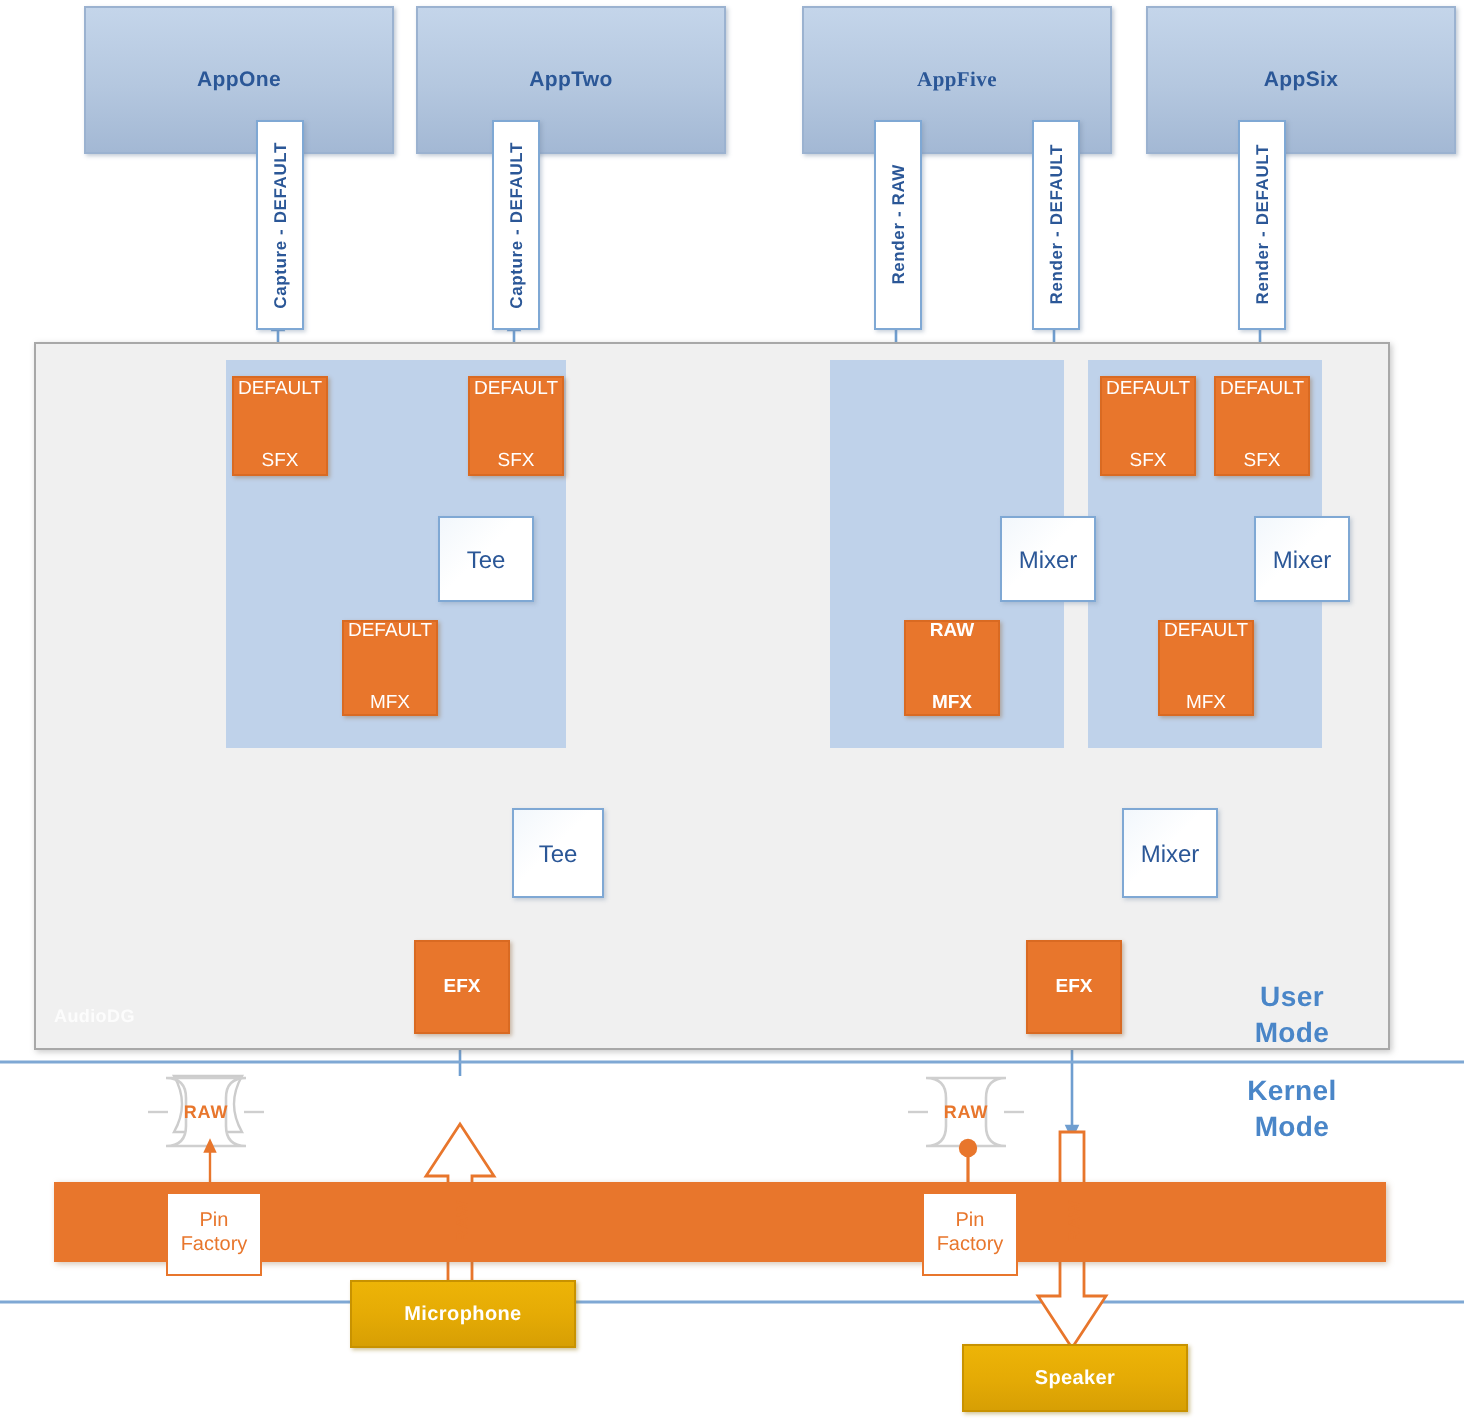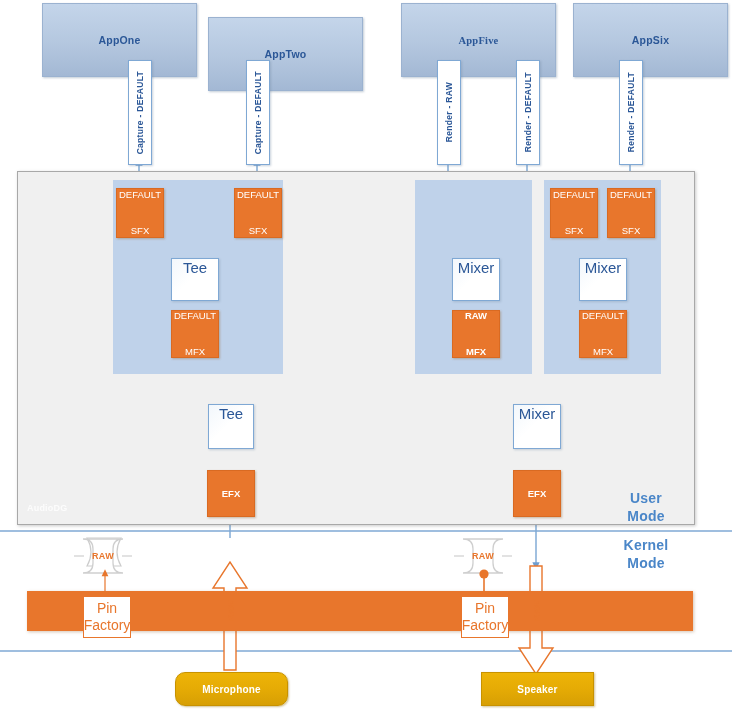--- a/index.html
+++ b/index.html
@@ -101,25 +101,26 @@
   }
   .node-orange.bold{font-weight:bold;}
 
   
   .node-white{
     position:absolute;
     background:linear-gradient(135deg,#f2f7fc 0%,#ffffff 45%,#ffffff 100%);
     border:1px solid #7fa8d4;
     box-shadow:1px 1px 2px rgba(130,150,175,.4);
     display:flex;
-    align-items:flex-start;
+    align-items:center;
     justify-content:center;
     color:#2b5797;
-    font-size:15px;
+    font-size:12px;
     z-index:5;
+    margin-left:48px;
   }
 
   
   .mode-label{
     position:absolute;
     color:#4a86c8;
     font-size:14px;
     font-weight:bold;
     line-height:1.3;
     text-align:center;
@@ -136,21 +137,21 @@
   
   .pin-factory{
     position:absolute;
     background:#ffffff;
     border:1px solid #e8762c;
     display:flex;
     flex-direction:column;
     align-items:center;
     justify-content:center;
     color:#e8762c;
-    font-size:14px;
+    font-size:10px;
     line-height:1.25;
     text-align:center;
     z-index:7;
   }
 
   
   .raw-shape{
     position:absolute;
     display:flex;
     align-items:center;
@@ -284,21 +285,21 @@
     </g>
 
     <g fill="#ffffff" stroke="#e8762c" stroke-width="1.4">
       <path d="M530,566 L530,648 L519,648 L536,674 L553,648 L542,648 L542,566 z"></path>
     </g>
   </svg>
 
   <div class="app-box" style="left:42px;  top:3px;  width:153px; height:72px;">
     <span>AppOne</span>
   </div>
-  <div class="app-box" style="left:208px; top:17px;  width:153px; height:72px;">
+  <div class="app-box" style="left:208px; top:3px;  width:153px; height:72px;">
     <span>AppTwo</span>
   </div>
   <div class="app-box" style="left:401px; top:3px;  width:153px; height:72px;font-family:Liberation Serif, serif;">
     <span>AppFive</span>
   </div>
   <div class="app-box" style="left:573px; top:3px;  width:153px; height:72px;">
     <span>AppSix</span>
   </div>
 
   <div class="conn-box" style="left:128px; top:60px; width:22px; height:103px;">
@@ -400,20 +401,20 @@
     <div>Factory</div>
   </div>
   <div class="pin-factory" style="left:461px; top:596px; width:46px; height:40px;">
     <div>Pin</div>
     <div>Factory</div>
   </div>
 
   <div class="raw-vert-label" style="left:226px; top:600px;">RAW</div>
   <div class="raw-vert-label" style="left:532px; top:600px;">RAW</div>
 
-  <div class="device-box" style="left:175px; top:672px; width:111px; height:32px;border-radius:10px;">
+  <div class="device-box" style="left:175px; top:640px; width:111px; height:32px;">
     <span>Microphone</span>
   </div>
   <div class="device-box" style="left:481px; top:672px; width:111px; height:32px;">
     <span>Speaker</span>
   </div>
 
 </div>
 
 </body></html>

